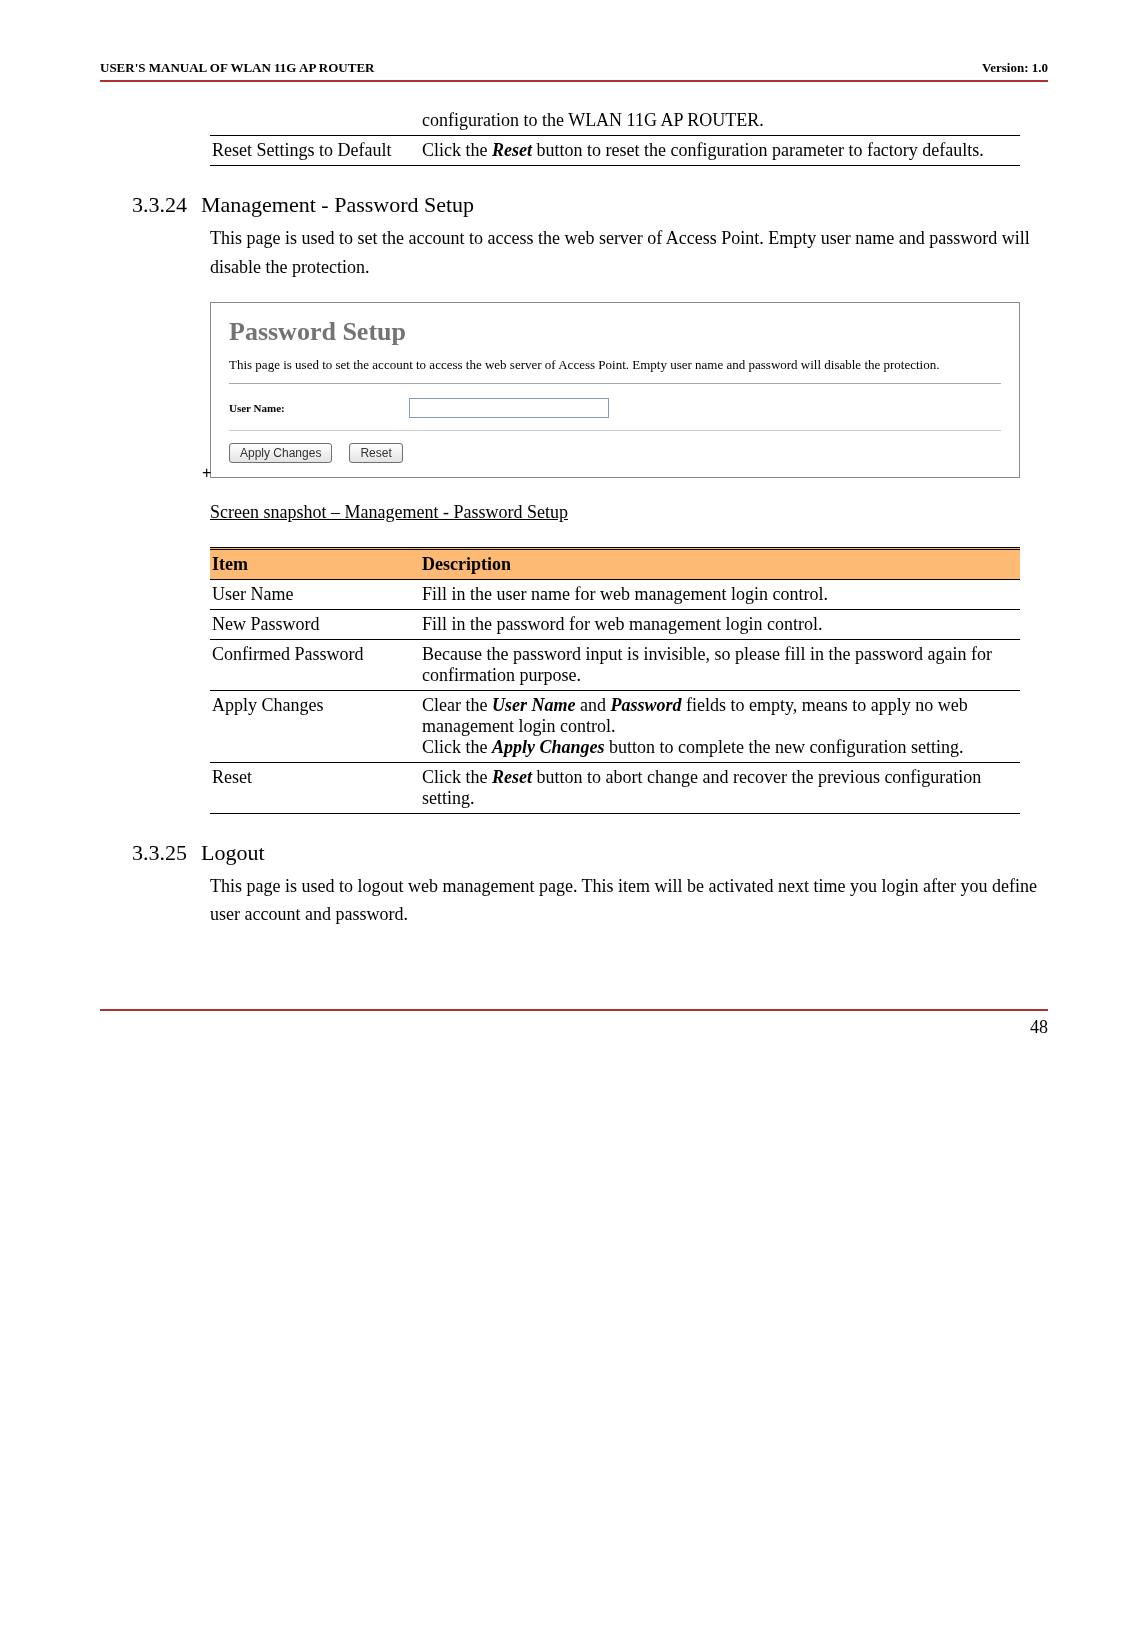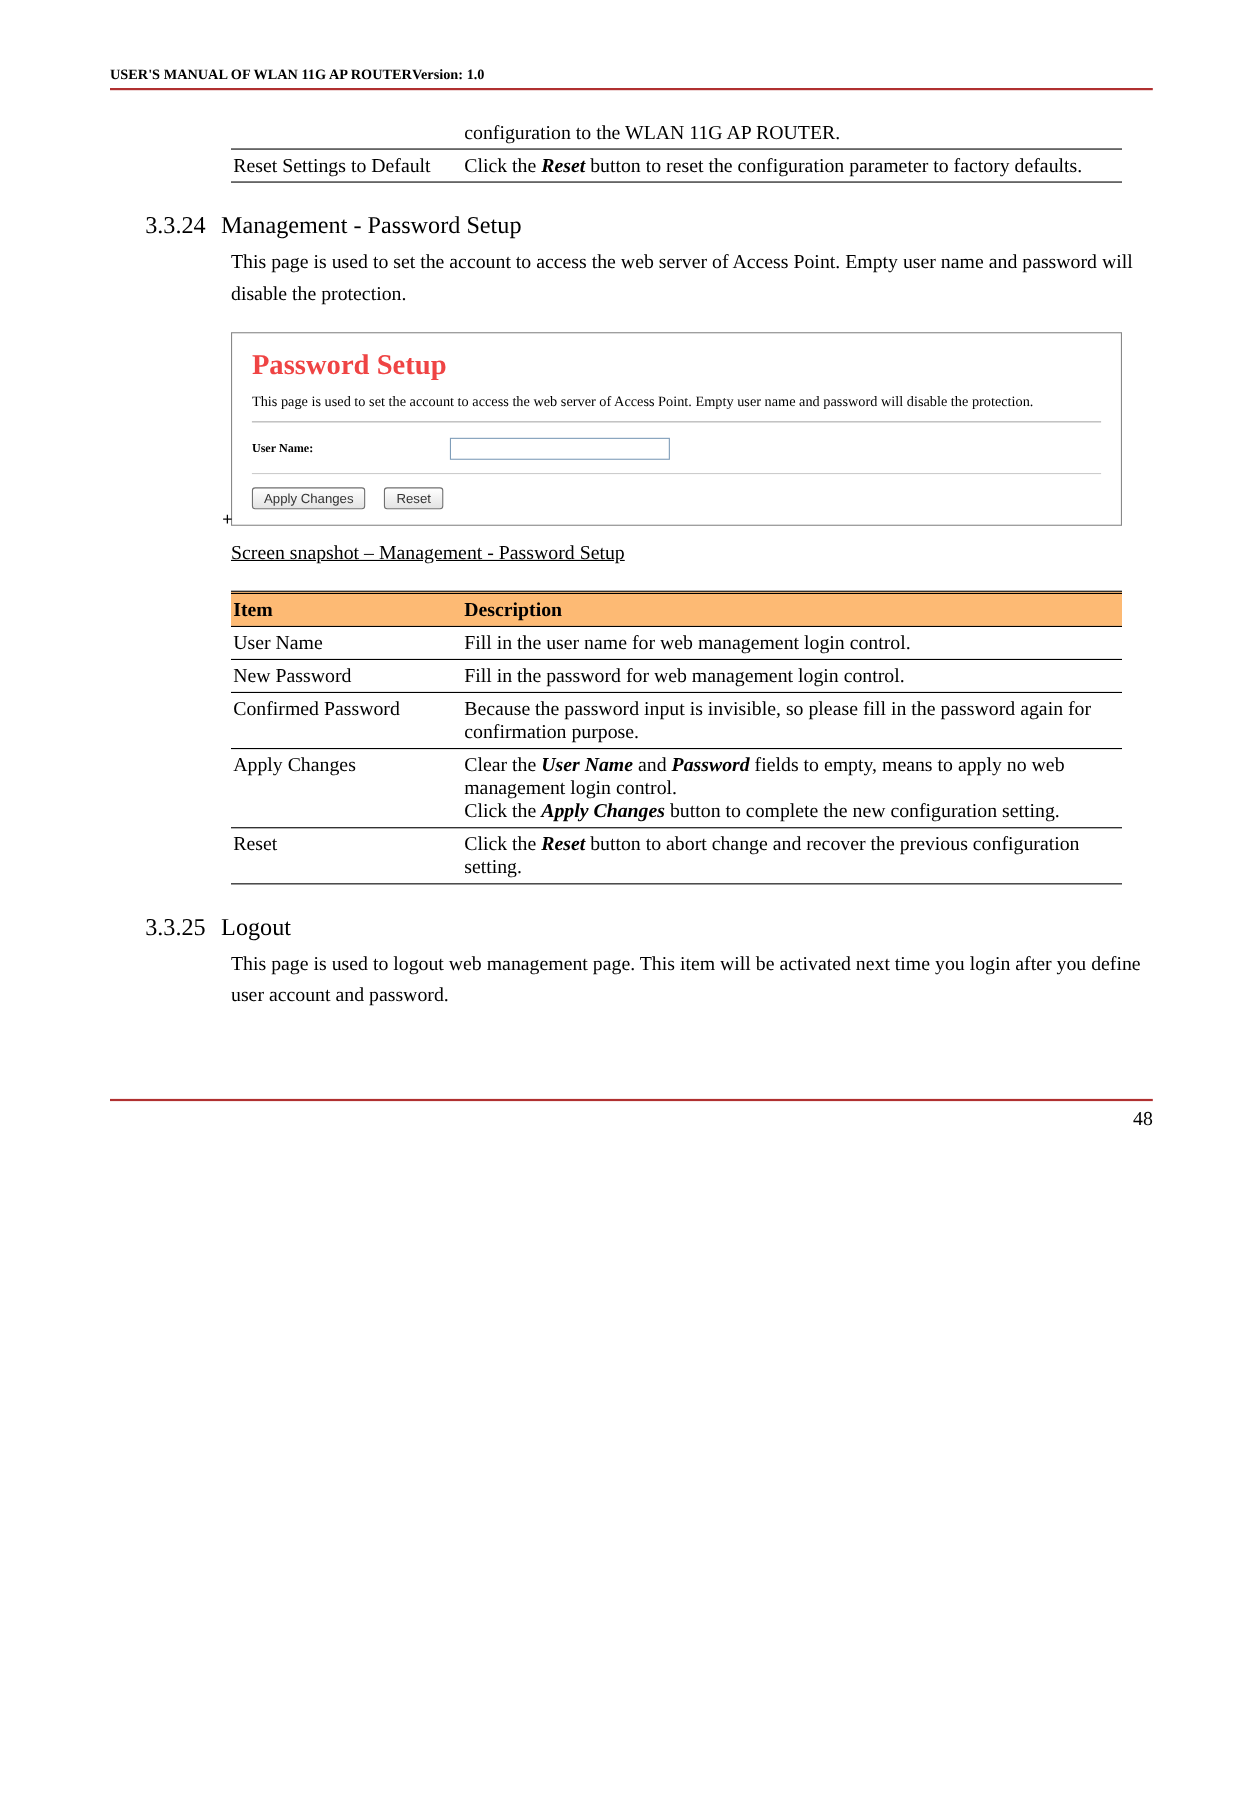--- a/index.html
+++ b/index.html
@@ -10,21 +10,21 @@
     body {
       font-family: "Times New Roman", Times, serif;
       font-size: 18px;
       color: #000;
       background: #fff;
       width: 1138px;
       padding: 60px 90px 40px 100px;
     }
     .header-row {
       display: flex;
-      justify-content: flex-start;
+      justify-content: space-between;
       font-family: "Times New Roman", serif;
       font-weight: bold;
       font-size: 13px;
       margin-bottom: 4px;
     }
     .header-line {
       border: none;
       border-top: 2.5px solid #b03030;
       margin-bottom: 24px;
     }
@@ -59,21 +59,21 @@
     }
     .screenshot-box {
       margin-left: 110px;
       width: 810px;
       border: 1px solid #888;
       padding: 14px 18px 14px 18px;
       background: #fff;
       font-family: Arial, Helvetica, sans-serif;
     }
     .ss-title {
-      color: #ef4444;
+      color: #737373;
       font-size: 26px;
       font-weight: bold;
       font-family: "Times New Roman", serif;
       margin-bottom: 10px;
     }
     .ss-desc {
       font-size: 13px;
       font-family: "Times New Roman", serif;
       color: #000;
       border-bottom: 1px solid #aaa;
@@ -116,21 +116,21 @@
     }
     .plus-marker {
       font-family: Arial, sans-serif;
       font-size: 16px;
       margin-left: 102px;
       margin-top: -14px;
     }
     .caption {
       margin-left: 110px;
       text-decoration: underline;
-      margin-top: 10px;
+      margin-top: 20px;
       margin-bottom: 24px;
     }
     .table2-wrapper {
       margin-left: 110px;
       width: 810px;
     }
     .table2-header td {
       background: #fdba74;
       font-weight: bold;
       border-top: 3px double #000;

